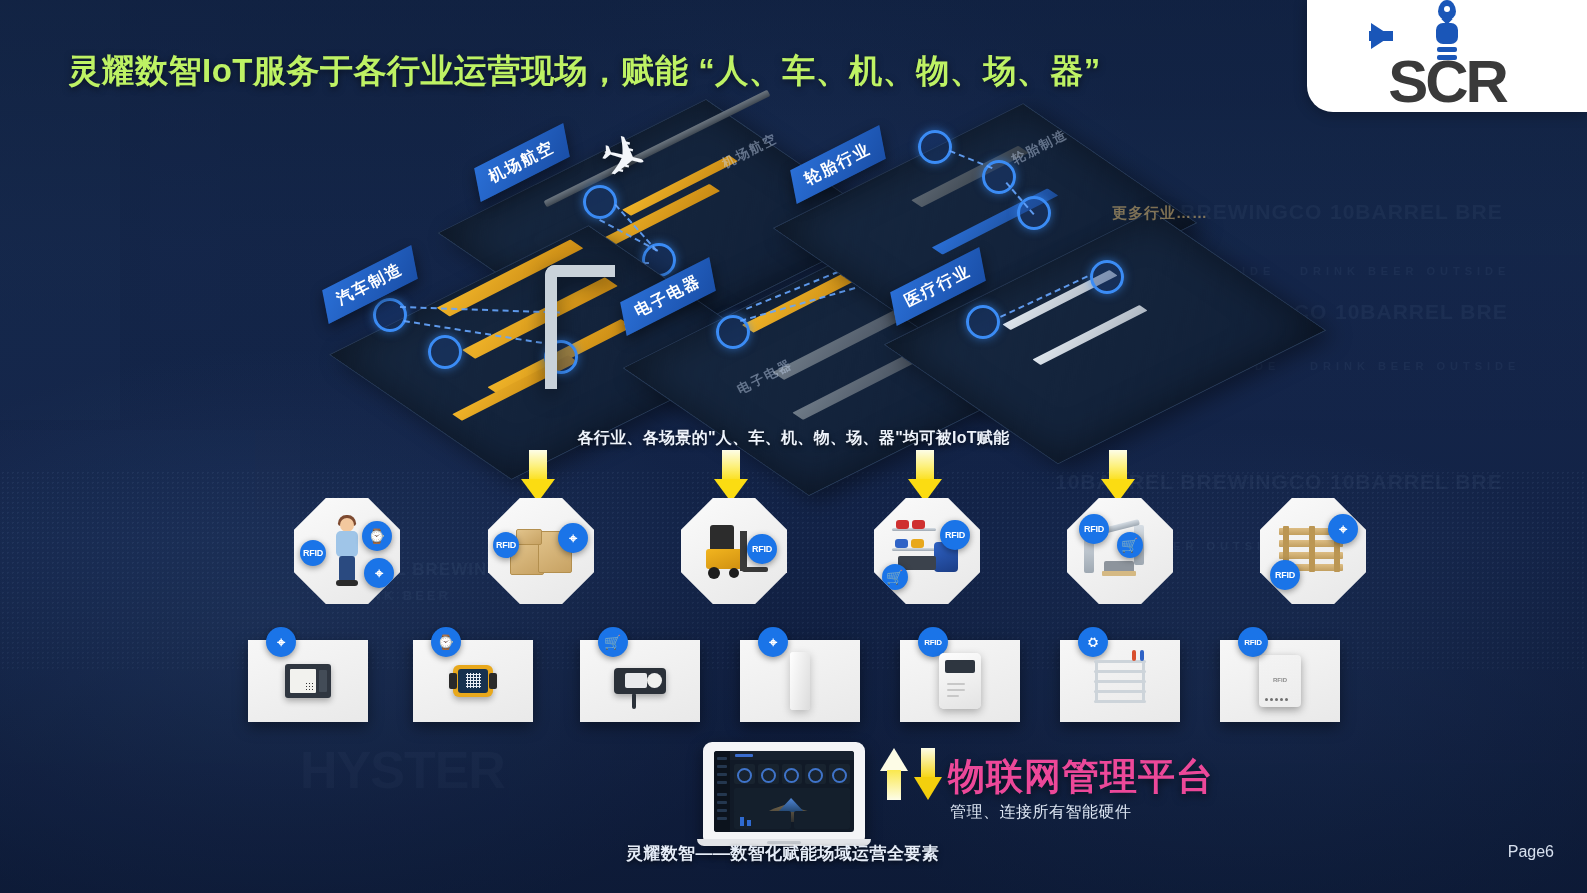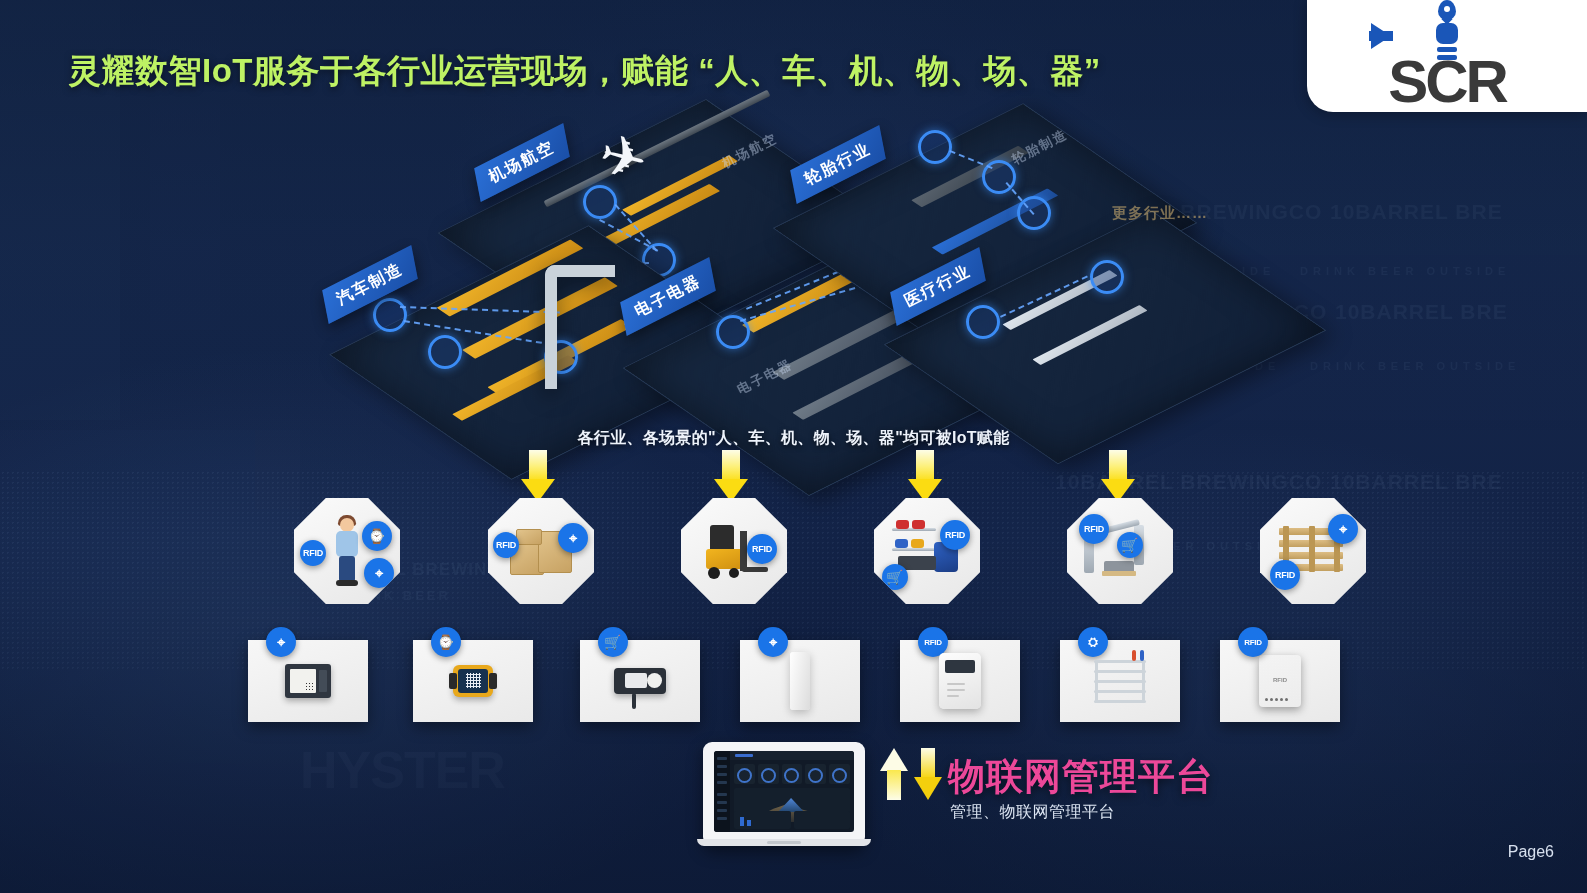--- a/index.html
+++ b/index.html
@@ -703,17 +703,20 @@
         <span class="head"></span>
         <span class="shaft"></span>
       </div>
     <div class="down-arrow">
         <span class="shaft"></span>
         <span class="head"></span>
       </div>
   </div>
 
   <div class="plat-title">物联网管理平台</div>
-  <div class="plat-sub">管理、物联网管理平台</div>
-
+  <div class="plat-sub">管理、连接所有智能硬件</div>
+
+  <div class="footer-caption">
+    <span class="inner">灵耀数智——数智化赋能场域运营全要素</span>
+  </div>
   <div class="page-num">Page6</div>
 
 </div>
 
 </body></html>

